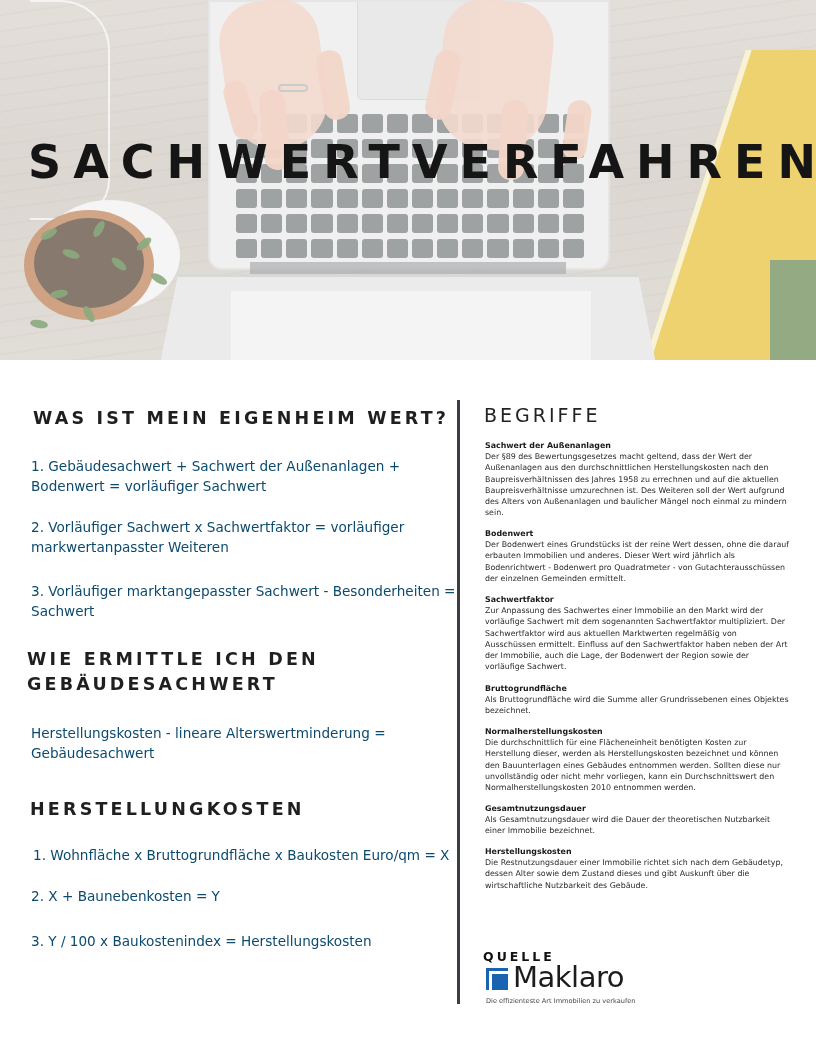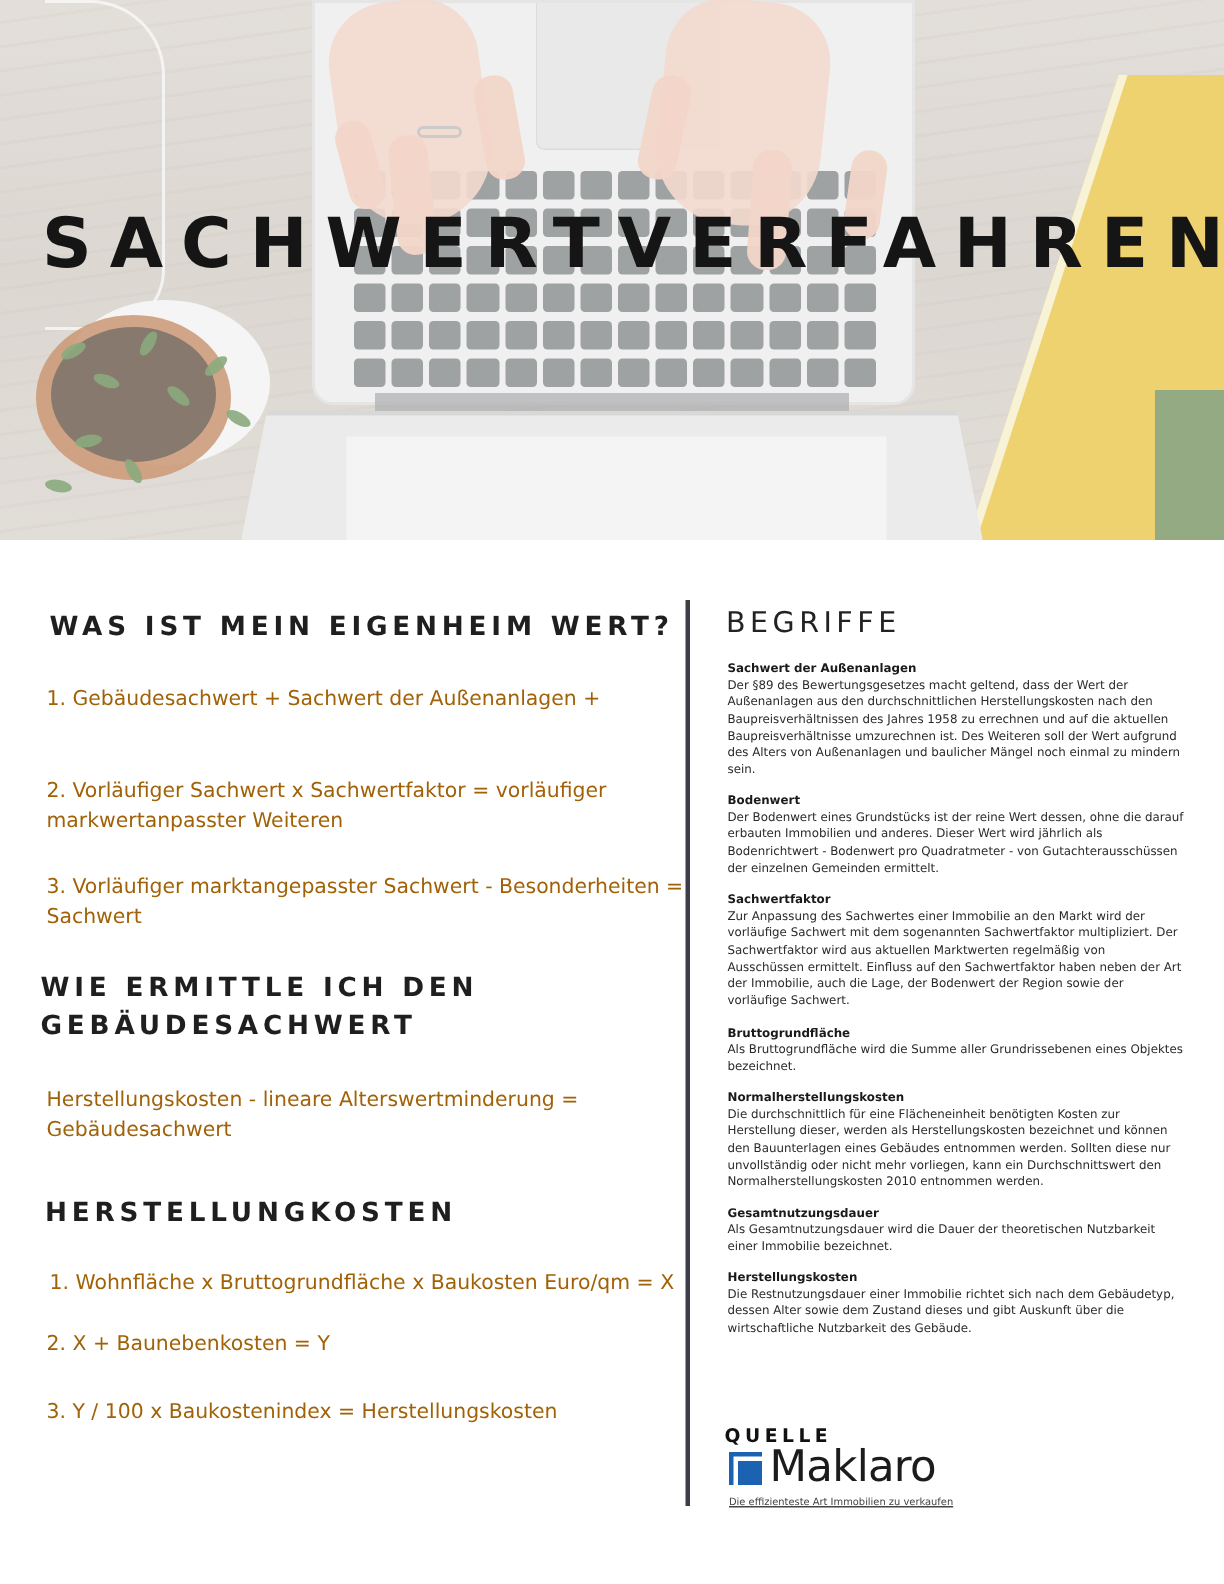--- a/index.html
+++ b/index.html
@@ -54,40 +54,40 @@
       position: absolute; left: 0; top: 135px; width: 816px; text-align: center;
       font-family: "DejaVu Sans", sans-serif; font-weight: bold; font-size: 46px;
       letter-spacing: 12px; color: #151515; padding-left: 28px;
     }
     .h2 {
       position: absolute; font-family: "DejaVu Sans", sans-serif; font-weight: bold;
       font-size: 17.5px; letter-spacing: 3.2px; color: #1f1f1f; line-height: 25px;
     }
     .p {
       position: absolute; font-family: "DejaVu Sans", sans-serif; font-size: 13.6px;
-      line-height: 19.5px; color: #a16207;
+      line-height: 19.5px; color: #0c4a6e;
     }
 
     .divider { position: absolute; left: 457px; top: 400px; width: 3px; height: 604px; background: #3b3e46; }
 
     
     .begriffe-title {
       position: absolute; left: 484px; top: 404px; font-family: "DejaVu Sans", sans-serif;
       font-size: 19px; letter-spacing: 3px; color: #222; font-weight: normal;
     }
     .term { position: absolute; left: 485px; width: 305px; font-family: "DejaVu Sans", sans-serif; font-size: 7.9px; line-height: 11.2px; color: #2a2a2a; }
     .term .t-title { font-weight: bold; color: #1a1a1a; display: block; }
     .term .t-body { display: block; }
 
     .quelle { position: absolute; left: 483px; top: 949px; font-family: "DejaVu Sans", sans-serif; font-weight: bold; font-size: 12.5px; letter-spacing: 3px; color: #111; }
     .logo { position: absolute; left: 486px; top: 962px; width: 180px; height: 46px; }
     .logo-mark { position: absolute; left: 0; top: 6px; width: 22px; height: 22px; border-top: 3px solid #1b63b0; border-left: 3px solid #1b63b0; }
     .logo-mark::after { content: ""; position: absolute; left: 3px; top: 3px; width: 16px; height: 16px; background: #1b63b0; }
     .logo-word { position: absolute; left: 27px; top: -2px; font-family: "DejaVu Sans", sans-serif; font-size: 29px; color: #1c1c1c; letter-spacing: -0.5px; }
-    .logo-tag { position: absolute; left: 0; top: 35px; font-family: "DejaVu Sans", sans-serif; font-size: 6.6px; color: #444; white-space: nowrap; text-decoration: underline; }
+    .logo-tag { position: absolute; left: 0; top: 35px; font-family: "DejaVu Sans", sans-serif; font-size: 6.6px; color: #444; white-space: nowrap; }
   </style>
 </head>
 <body>
 
 <div class="hero">
   <div class="earbud-cable"></div>
   <div class="pot-saucer"></div>
   <div class="pot"></div>
   <div class="pot-soil"></div>
   <div class="leaf" style="left:40px;top:230px;transform:rotate(-30deg)"></div>
@@ -208,20 +208,21 @@
   <div class="ring"></div>
 
   <div class="wash"></div>
   <div class="hero-title">SACHWERTVERFAHREN</div>
 </div>
 
 <div class="h2" style="left:33px;top:406px">WAS IST MEIN EIGENHEIM WERT?</div>
 
 <div class="p" style="left:31px;top:457px">
   <div>1. Gebäudesachwert + Sachwert der Außenanlagen +</div>
+  <div>Bodenwert = vorläufiger Sachwert</div>
 </div>
 <div class="p" style="left:31px;top:518px">
   <div>2. Vorläufiger Sachwert x Sachwertfaktor = vorläufiger</div>
   <div>markwertanpasster Weiteren</div>
 </div>
 <div class="p" style="left:31px;top:582px">
   <div>3. Vorläufiger marktangepasster Sachwert - Besonderheiten =</div>
   <div>Sachwert</div>
 </div>
 

